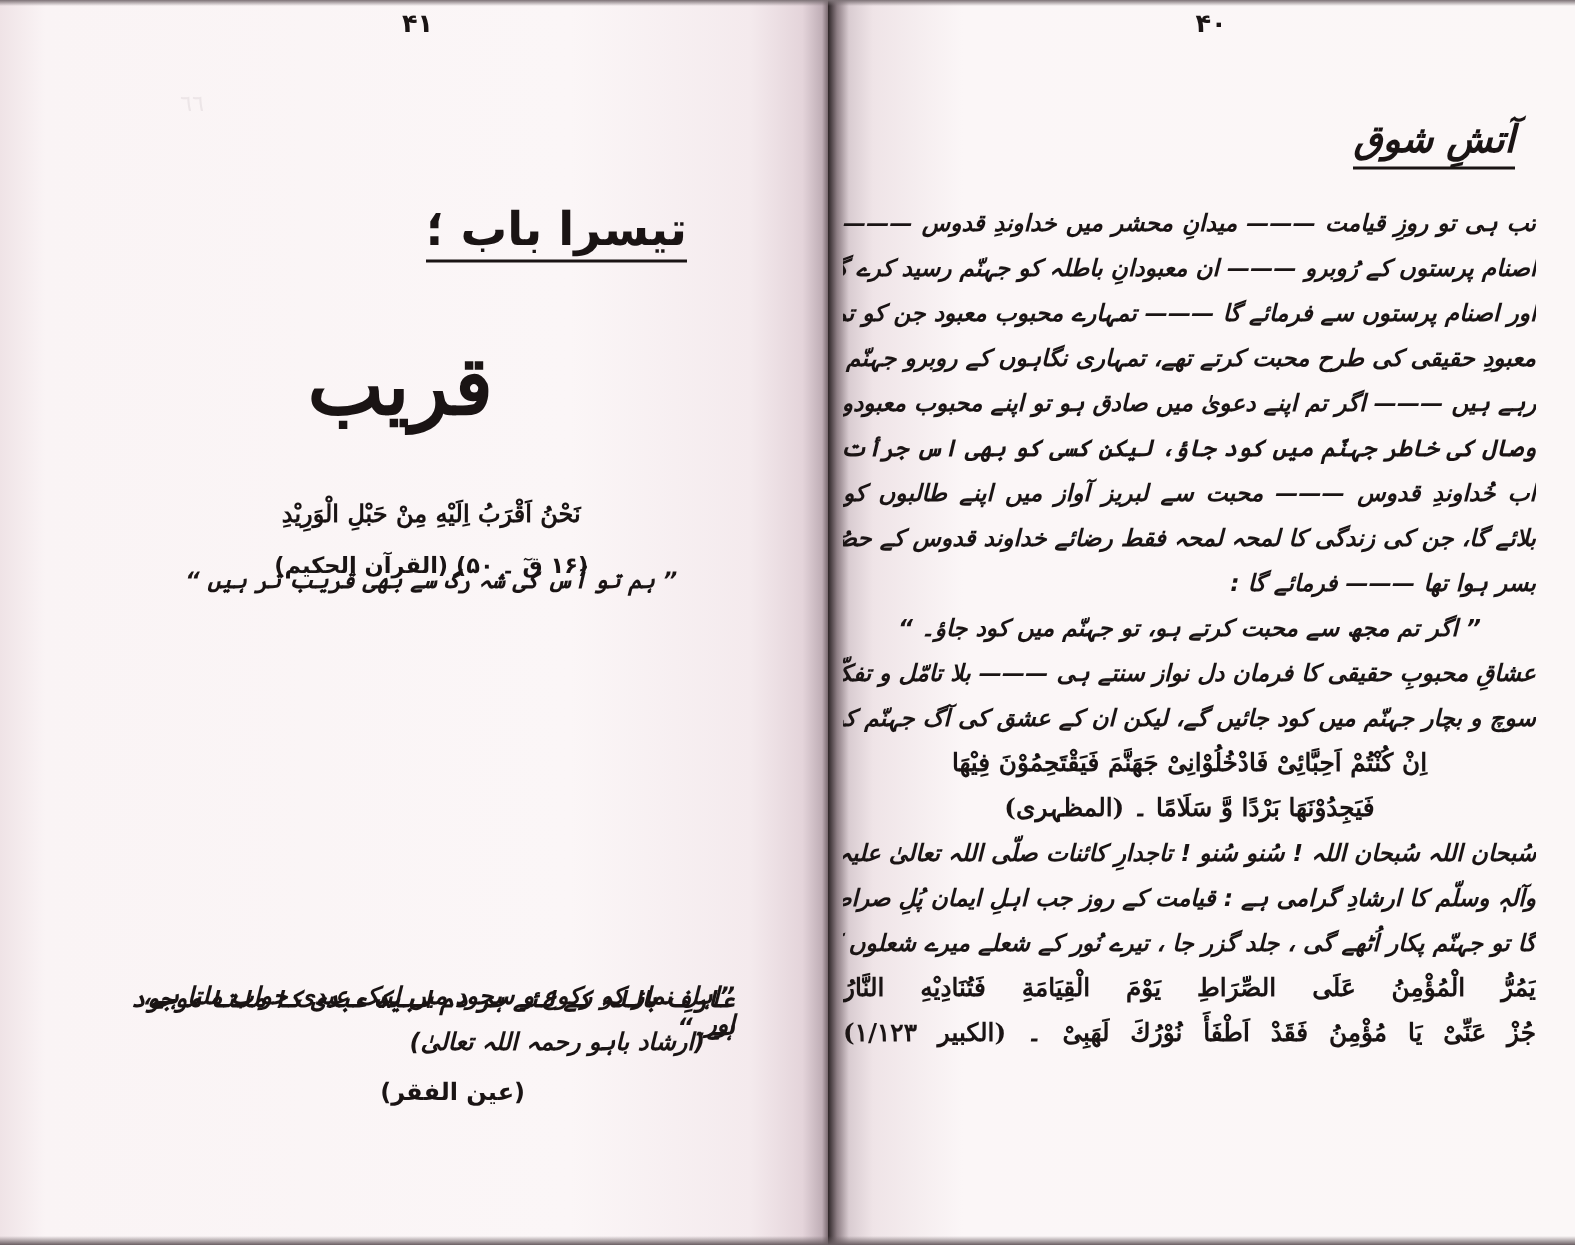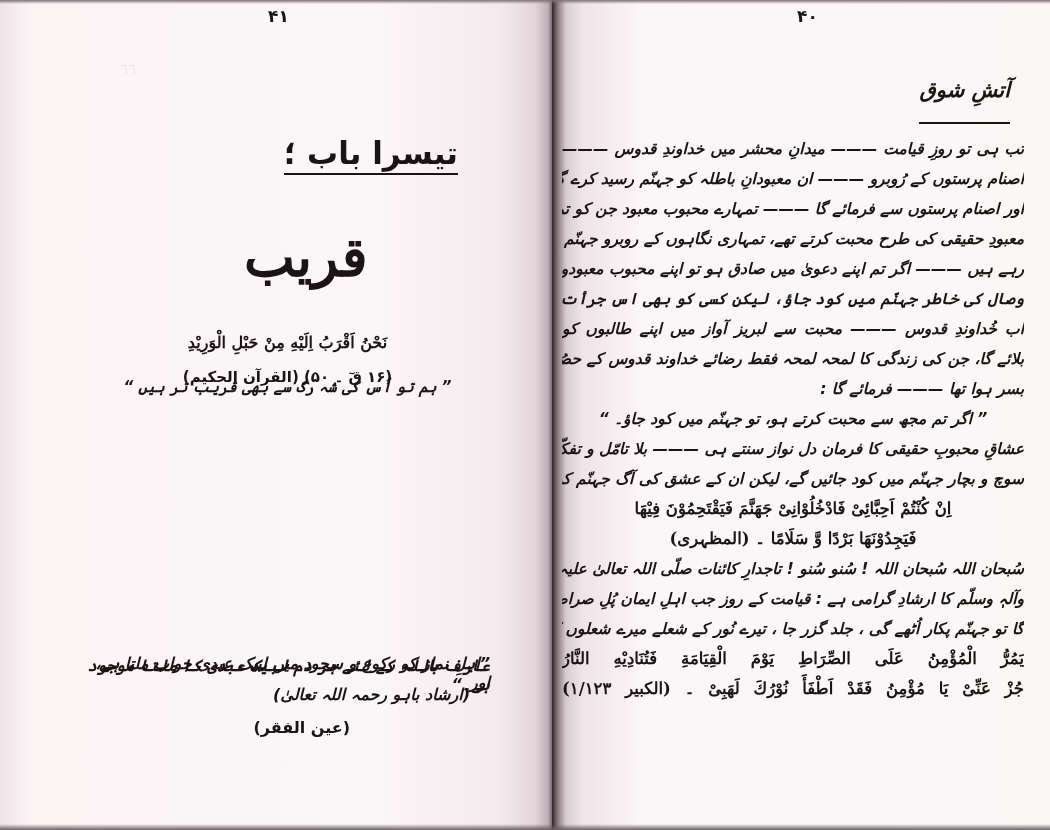--- a/index.html
+++ b/index.html
@@ -66,21 +66,20 @@
     border-bottom: 2px solid #1a1414;
   }
   .chapter-title {
     position: absolute;
     left: 205px;
     top: 225px;
     font-family: "DejaVu Serif", serif;
     font-size: 54px;
     font-weight: bold;
     letter-spacing: 2px;
-    margin-left: 39px;
   }
   .epigraph {
     position: absolute;
     left: 95px;
     width: 385px;
     text-align: center;
   }
   .ep-arabic { top: 333px; font-size: 16px; font-weight: bold; font-family: "DejaVu Serif", serif; }
   .ep-ref { top: 368px; font-size: 15px; font-weight: bold; }
   .ep-translation { top: 378px; font-size: 15px; font-weight: bold; font-style: italic; }
@@ -97,24 +96,24 @@
   .saying-1 { top: 630px; margin-top: 24px; }
   .saying-2 { top: 656px; }
   .saying-attr { top: 685px; left: 140px; width: 330px; }
   .saying-source { top: 718px; left: 140px; width: 210px; font-style: normal; }
 
   
   .section-title {
     position: absolute;
     right: 40px;
     top: 78px;
-    font-size: 21px;
+    font-size: 25px;
     font-weight: bold;
     font-style: italic;
-    padding-bottom: 20px;
+    padding-bottom: 4px;
     border-bottom: 2px solid #1a1414;
   }
   .body-lines {
     position: absolute;
     right: 26px;
     top: 134px;
     width: 462px;
   }
   .body-line {
     height: 30px;

